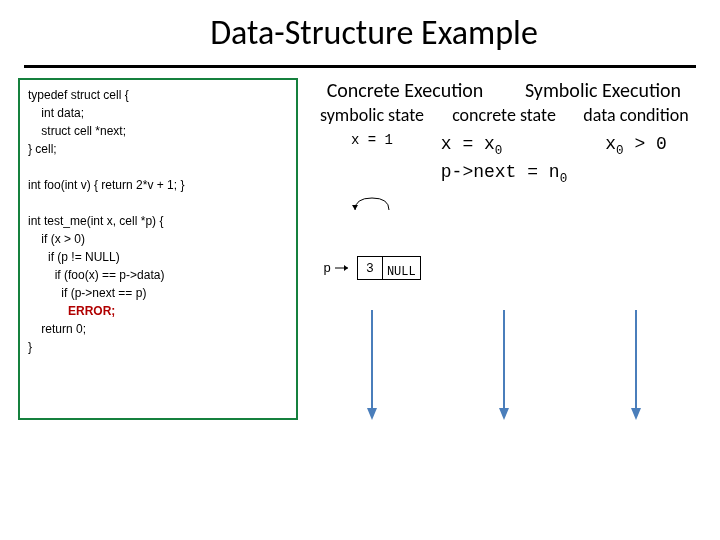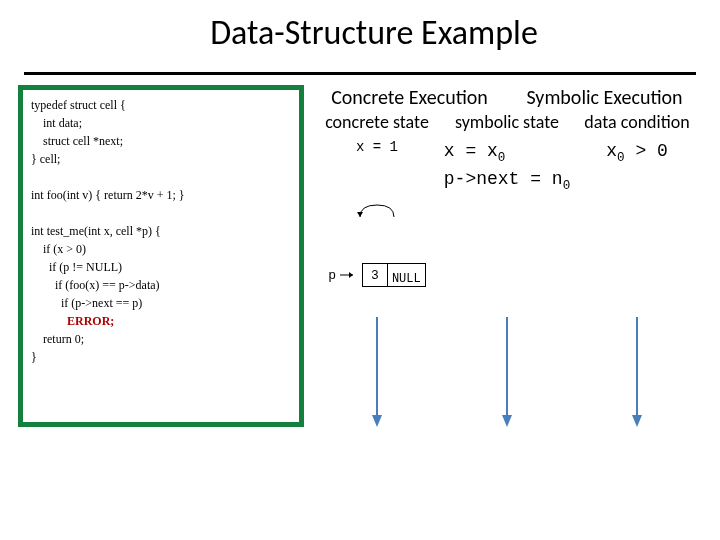--- a/index.html
+++ b/index.html
@@ -8,38 +8,38 @@
     width: 720px;
     height: 540px;
     font-family: Calibri, Arial, sans-serif;
     background: white;
     overflow: hidden;
   }
   .title {
     text-align: center;
     font-size: 34px;
     margin-top: 12px;
-    margin-bottom: 19px;
+    margin-bottom: 12px;
     font-weight: 400;
     padding-left: 28px;
   }
   .titlebar {
     height: 3px;
     background: #000;
     margin: 0 24px 10px 24px;
   }
   .content {
     display: flex;
     padding: 0 18px;
     gap: 8px;
   }
   .codebox {
-    border: 5px solid #15803d;
+    border: 2px solid #15803d;
     padding: 6px 8px;
-    font-family: Liberation Serif, serif;
+    font-family: Liberation Sans, sans-serif;
     font-size: 12px;
     line-height: 1.5;
     white-space: pre;
     width: 260px;
     flex-shrink: 0;
   }
   .err { color: #b00000; font-weight: bold; }
   .right {
     flex: 1;
     position: relative;
@@ -144,22 +144,22 @@
 <span class="err">            ERROR;</span>
 <span>    return 0;</span>
 <span>}</span></div>
 
   <div class="right">
     <div class="hdr">
       <div>Concrete Execution</div>
       <div>Symbolic Execution</div>
     </div>
     <div class="subhdr">
+      <div>symbolic state</div>
       <div>concrete state</div>
-      <div>symbolic state</div>
       <div>data condition</div>
     </div>
 
     <div class="body3">
       <div class="col">
         <div class="xline">x = 1</div>
         <div class="selfarrow">
           <svg width="70" height="16" viewBox="0 0 70 16">
             <path d="M52 14 Q52 2 35 2 Q18 2 18 14" fill="none" stroke="#000" stroke-width="1"></path>
             <path d="M18 14 l-3 -5 l6 0 z" fill="#000"></path>

